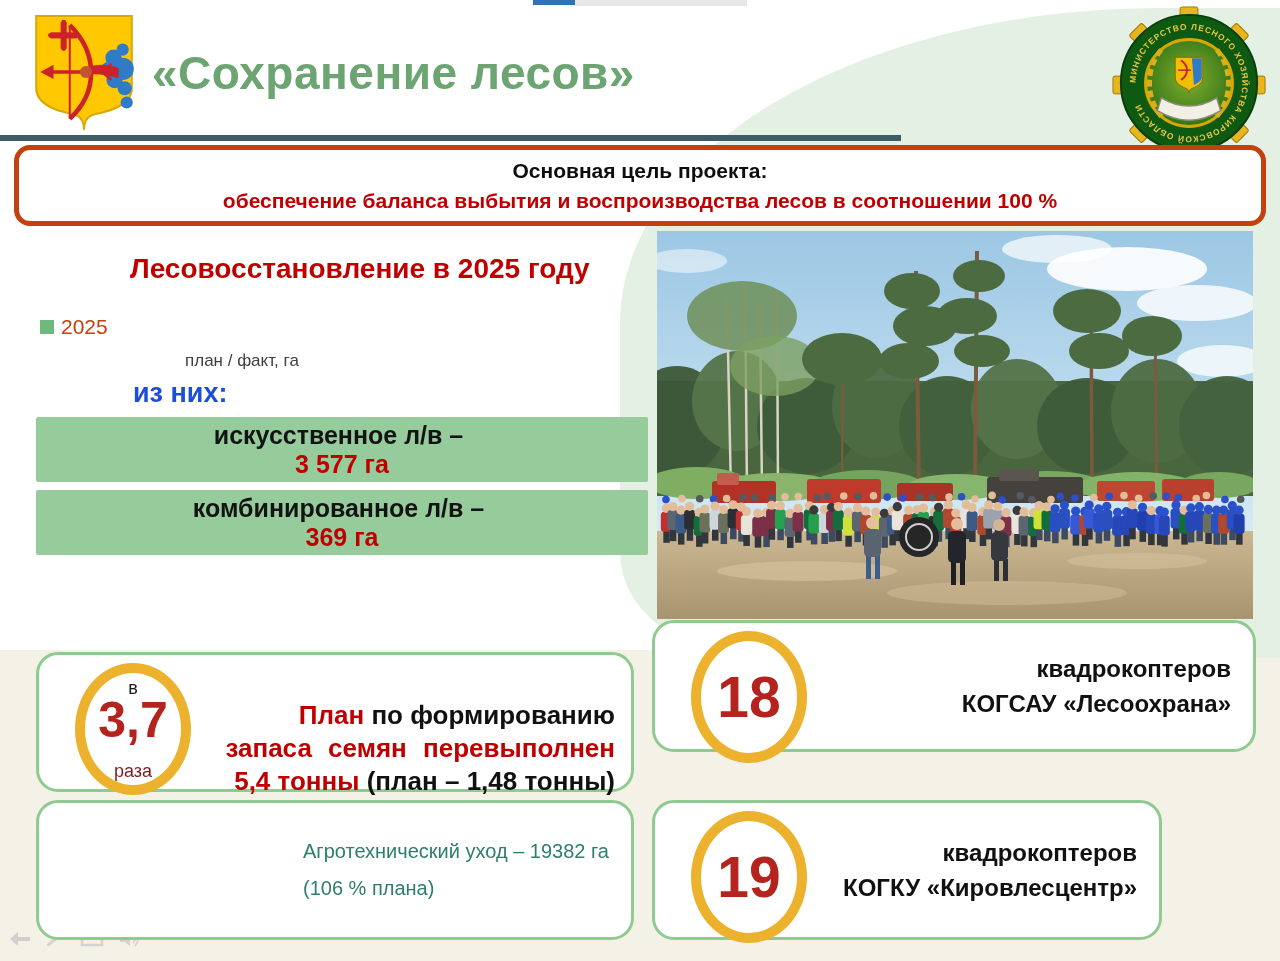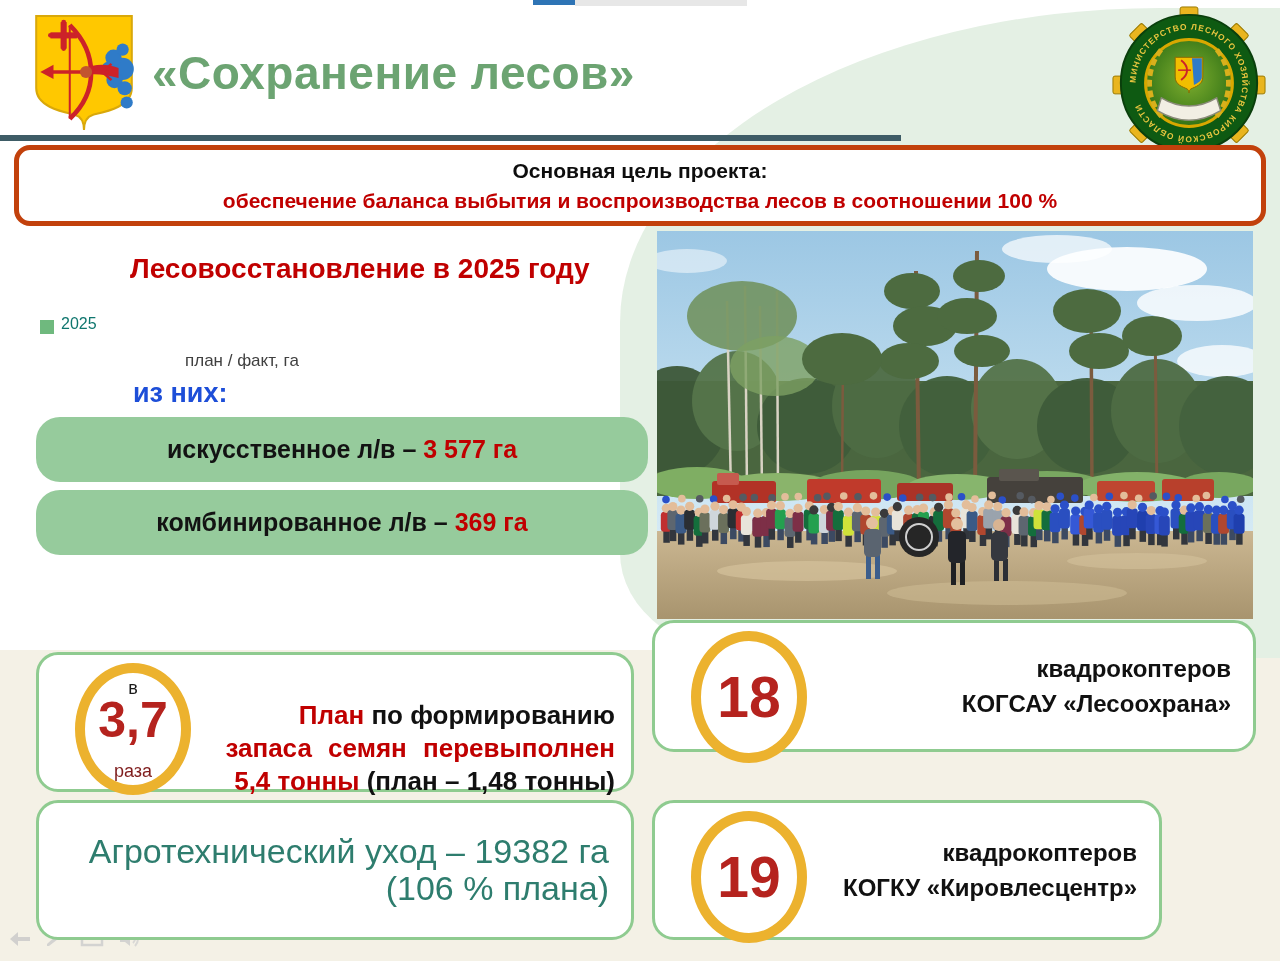--- a/index.html
+++ b/index.html
@@ -23,29 +23,29 @@
 
   
   .goal-box{left:14px;top:145px;width:1252px;height:81px;background:#fff;border:5px solid #c2410c;
             border-radius:16px;box-sizing:border-box;text-align:center;padding-top:9px;z-index:2;}
   .goal-title{font-size:21px;font-weight:bold;color:#0d0d0d;}
   .goal-subtitle{font-size:21px;font-weight:bold;color:#C00000;margin-top:6px;}
 
   
   .reforest-heading{left:130px;top:253px;width:480px;font-size:28px;font-weight:600;color:#C00000;z-index:2;}
   .legend-swatch{left:40px;top:320px;width:14px;height:14px;background:#6FB97E;z-index:2;}
-  .legend-year{left:61px;top:315px;font-size:16px;color:#0f766e;z-index:2;}
+  .legend-year{left:61px;top:315px;font-size:21px;color:#c2410c;z-index:2;}
   .chart-bar{left:128px;top:305px;width:308px;height:40px;background:#8CC493;display:flex;
              align-items:center;justify-content:center;z-index:2;}
   .chart-bar span{font-size:18px;font-weight:600;color:#3F3F3F;transform:translateX(-28px);}
   .chart-caption{left:185px;top:351px;font-size:17px;color:#404040;z-index:2;}
   .breakdown-label{left:133px;top:378px;font-size:27px;font-weight:bold;color:#1d4ed8;z-index:2;}
 
-  .pill{left:36px;width:612px;height:65px;background:#96CB9C;border-radius:24px;display:flex;
-        align-items:center;justify-content:center;font-size:25px;font-weight:bold;color:#131313;z-index:2;}
+  .pill{left:36px;width:612px;height:65px;background:#96CB9C;border-radius:2px;display:flex;
+        align-items:center;justify-content:center;font-size:25px;font-weight:bold;color:#131313;z-index:2;flex-direction:column;}
   .pill .red{color:#C00000;white-space:pre;}
   .pill .blk{white-space:pre;}
   .pill-1{top:417px;}
   .pill-2{top:490px;}
 
   
   .photo{left:657px;top:231px;width:596px;height:388px;z-index:2;overflow:hidden;}
 
   
   .stat-box{background:#fff;border:3px solid #8FCB90;border-radius:22px;box-sizing:border-box;z-index:2;}
@@ -62,22 +62,22 @@
   .ring-a .num-big{font-size:50px;}
   .ring-a .bottom-small{font-size:18px;color:#7f1d1d;line-height:1;margin-top:17px;}
 
   .seed-text{position:absolute;right:16px;top:15px;text-align:right;font-size:26px;font-weight:bold;
              color:#111;line-height:33px;margin-top:29px;}
   .seed-text .red{color:#C00000;}
   .seed-text .just{word-spacing:9px;}
 
   .drone-text{position:absolute;right:22px;top:50%;transform:translateY(-50%);text-align:right;
               font-size:24px;font-weight:bold;color:#111;line-height:35px;}
-  .agro-text{position:absolute;right:22px;top:50%;transform:translateY(-50%);text-align:right;
-             font-size:34px;color:#2E7D6E;line-height:37px;font-weight:400;}
+  .agro-text{position:absolute;right:22px;top:50%;transform:translateY(-50%);
+             font-size:20px;color:#2E7D6E;line-height:37px;font-weight:400;}
 
   
   .presenter-bar{left:8px;top:930px;display:flex;gap:13px;align-items:center;z-index:1;opacity:.8;}
 </style>
 </head>
 <body>
 
 <div class="slide">
 
   <div class="abs bg-cream"></div>

